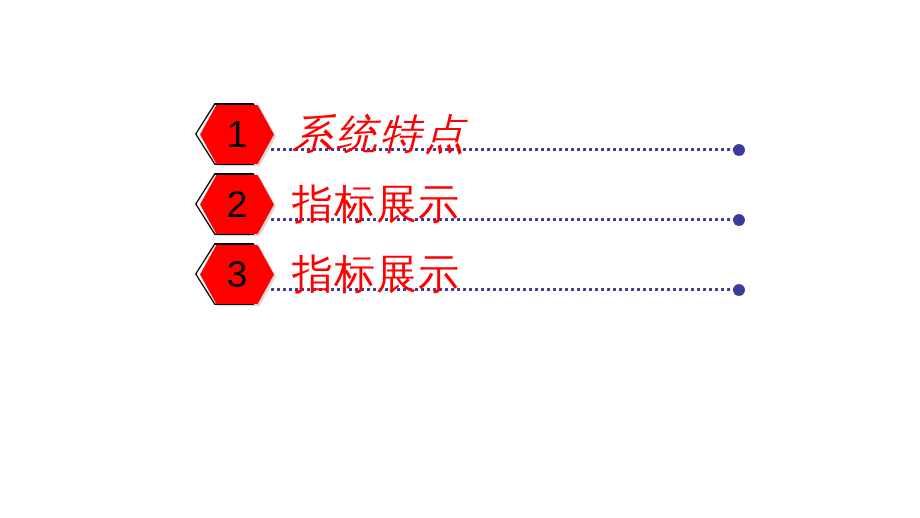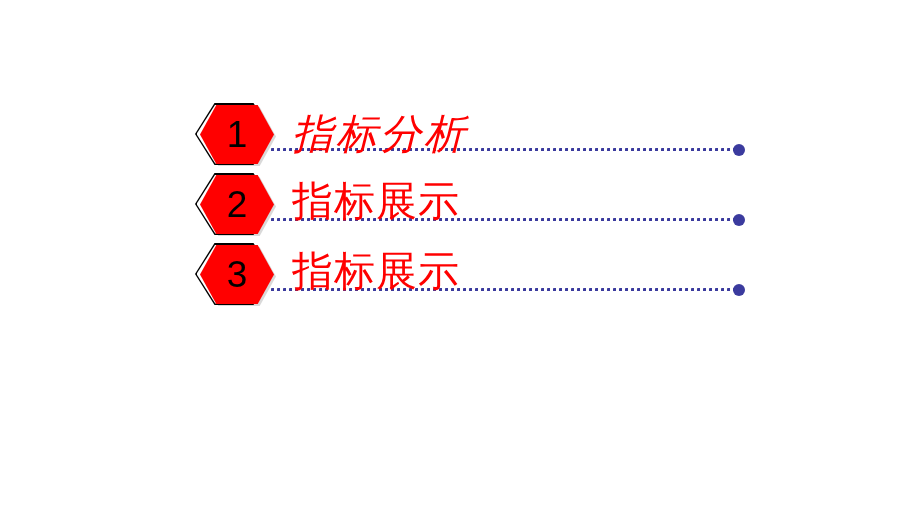--- a/index.html
+++ b/index.html
@@ -141,21 +141,21 @@
     line-height: 1;
   }
   .item-label.brush {
     font-family: "Liberation Serif", "DejaVu Serif", serif;
     font-style: italic;
     font-weight: 400;
     letter-spacing: 3px;
     font-size: 41px;
   }
   .item-label.song {
-    font-family: Liberation Mono, monospace;
+    font-family: Liberation Serif, serif;
     font-weight: 400;
     letter-spacing: 1px;
     font-size: 41px;
   }
 </style>
 </head>
 <body>
 
 <div id="slide">
 
@@ -163,21 +163,21 @@
     <div class="dot-line"></div>
     <div class="end-dot"></div>
     <div class="hex-wrap">
       <div class="hex-shadow"></div>
       <div class="hex-outline">
         <div class="hex-outline-inner"></div>
       </div>
       <div class="hex-fill"></div>
       <div class="hex-number">1</div>
     </div>
-    <div class="item-label brush">指标分析</div>
+    <div class="item-label brush">系统特点</div>
   </div>
 
   <div class="agenda-row" id="row-1" style="top: 170px;">
     <div class="dot-line"></div>
     <div class="end-dot"></div>
     <div class="hex-wrap">
       <div class="hex-shadow"></div>
       <div class="hex-outline">
         <div class="hex-outline-inner"></div>
       </div>

